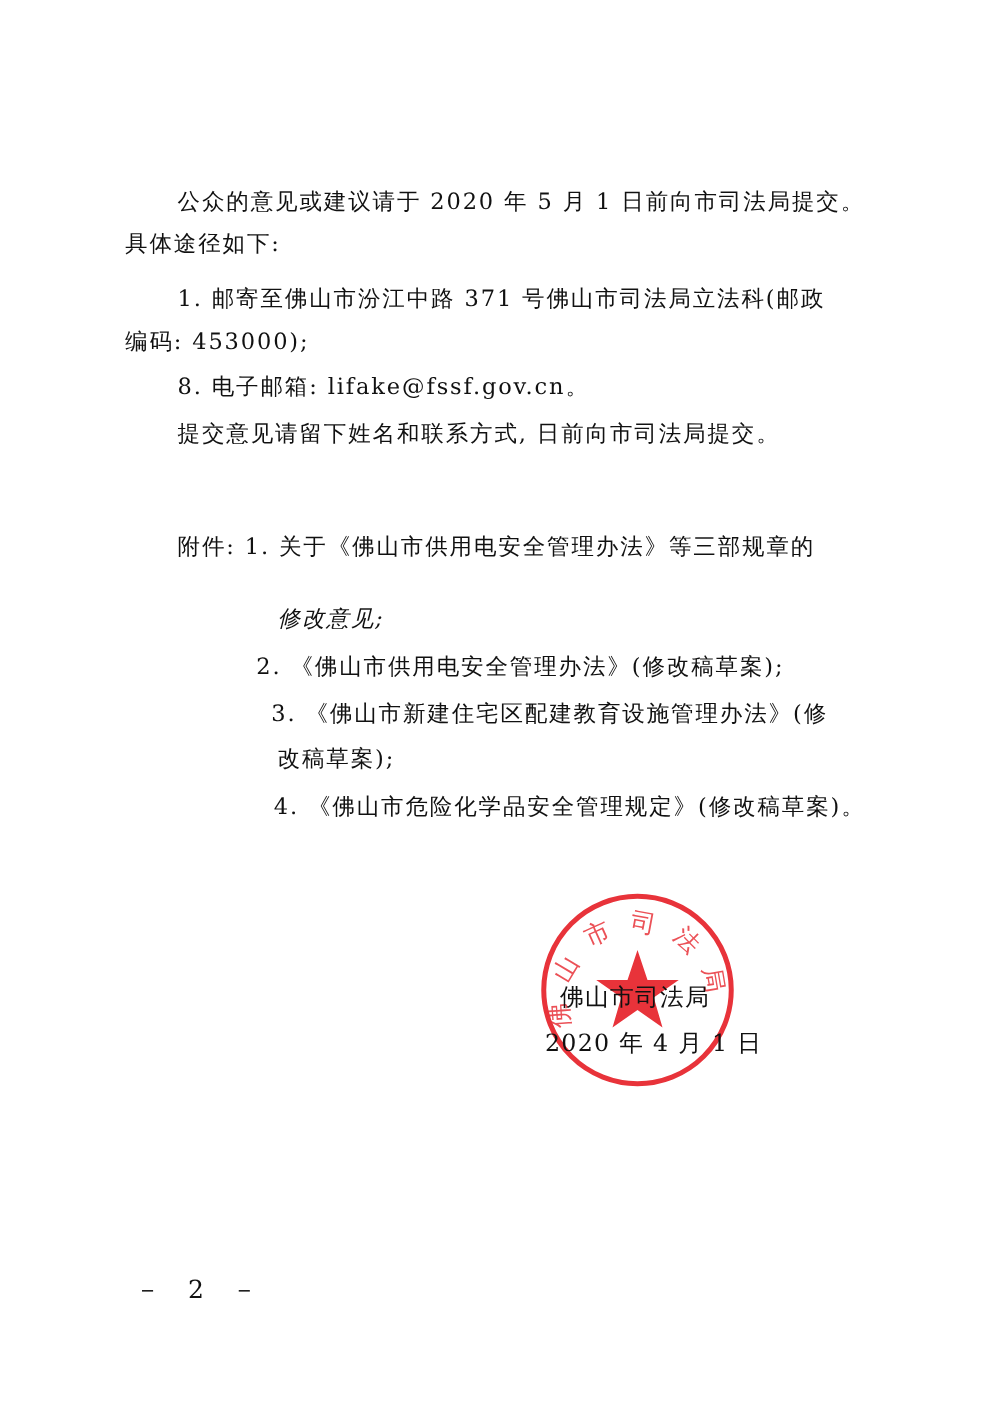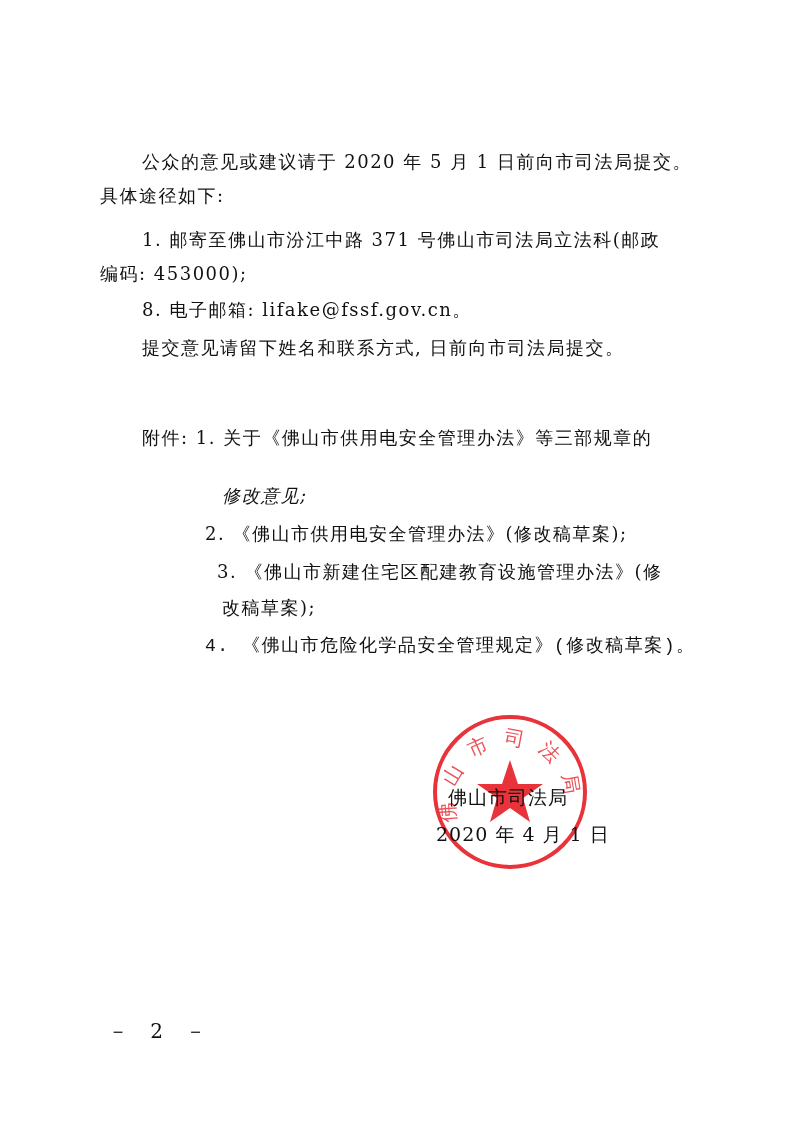--- a/index.html
+++ b/index.html
@@ -19,21 +19,21 @@
   <div class="line" style="left:142px; top:228px;">1. 邮寄至佛山市汾江中路 371 号佛山市司法局立法科(邮政</div>
   <div class="line" style="left:100px; top:262px;">编码: 453000);</div>
   <div class="line" style="left:142px; top:298px;">8. 电子邮箱: lifake@fssf.gov.cn。</div>
   <div class="line" style="left:142px; top:336px;">提交意见请留下姓名和联系方式, 日前向市司法局提交。</div>
 
   <div class="line" style="left:142px; top:426px;">附件: 1. 关于《佛山市供用电安全管理办法》等三部规章的</div>
   <div class="line" style="left:222px; top:484px;font-style:italic;">修改意见;</div>
   <div class="line" style="left:205px; top:522px;">2. 《佛山市供用电安全管理办法》(修改稿草案);</div>
   <div class="line" style="left:205px; top:560px;margin-left:12px;">3. 《佛山市新建住宅区配建教育设施管理办法》(修</div>
   <div class="line" style="left:222px; top:596px;">改稿草案);</div>
-  <div class="line" style="left:205px; top:634px;font-family:Liberation Mono, monospace;">4. 《佛山市危险化学品安全管理规定》(修改稿草案)。</div>
+  <div class="line" style="left:219px; top:634px;">4. 《佛山市危险化学品安全管理规定》(修改稿草案)。</div>
 
   <svg class="seal" viewBox="0 0 160 160">
     <circle cx="80" cy="80" r="75" fill="none" stroke="#e8333a" stroke-width="4"></circle>
     <polygon points="80,48 88,72 113,72 93,86 100,110 80,96 60,110 67,86 47,72 72,72" fill="#e8333a"></polygon>
     <defs>
       <path id="sealArc" d="M 32,118 A 56,56 0 1,1 128,118"></path>
     </defs>
     <text font-size="20" fill="#e8333a" opacity="0.85" font-family="DejaVu Serif, serif">
       <textPath href="#sealArc" startOffset="4%" letter-spacing="14">佛山市司法局</textPath>
     </text>

